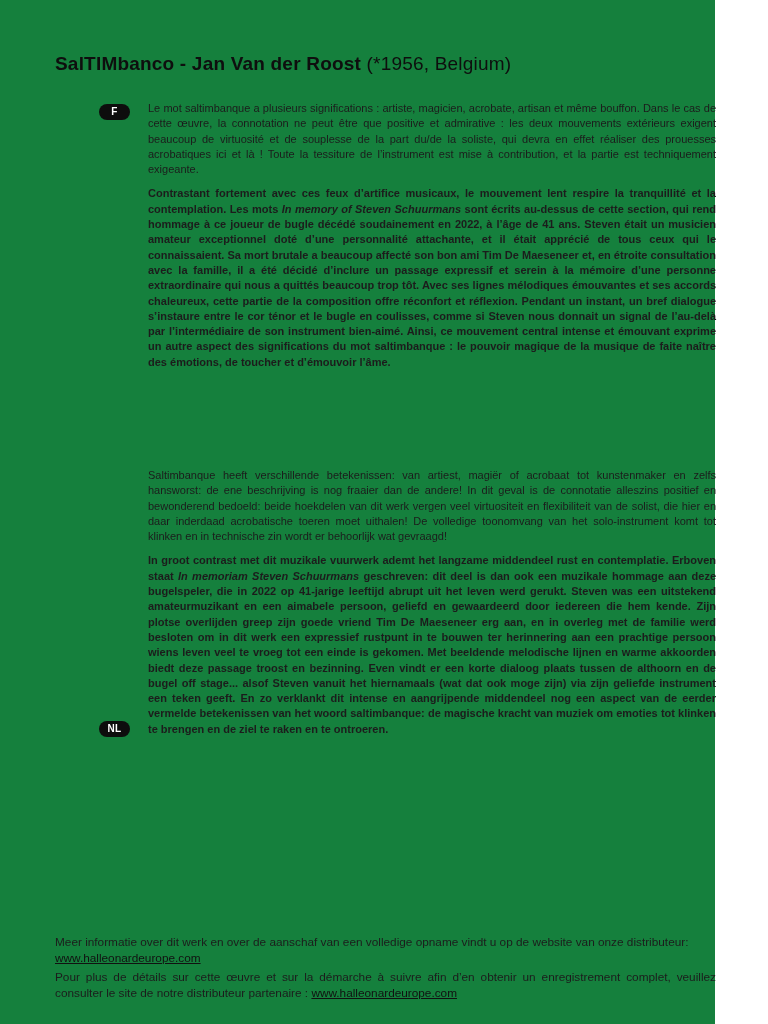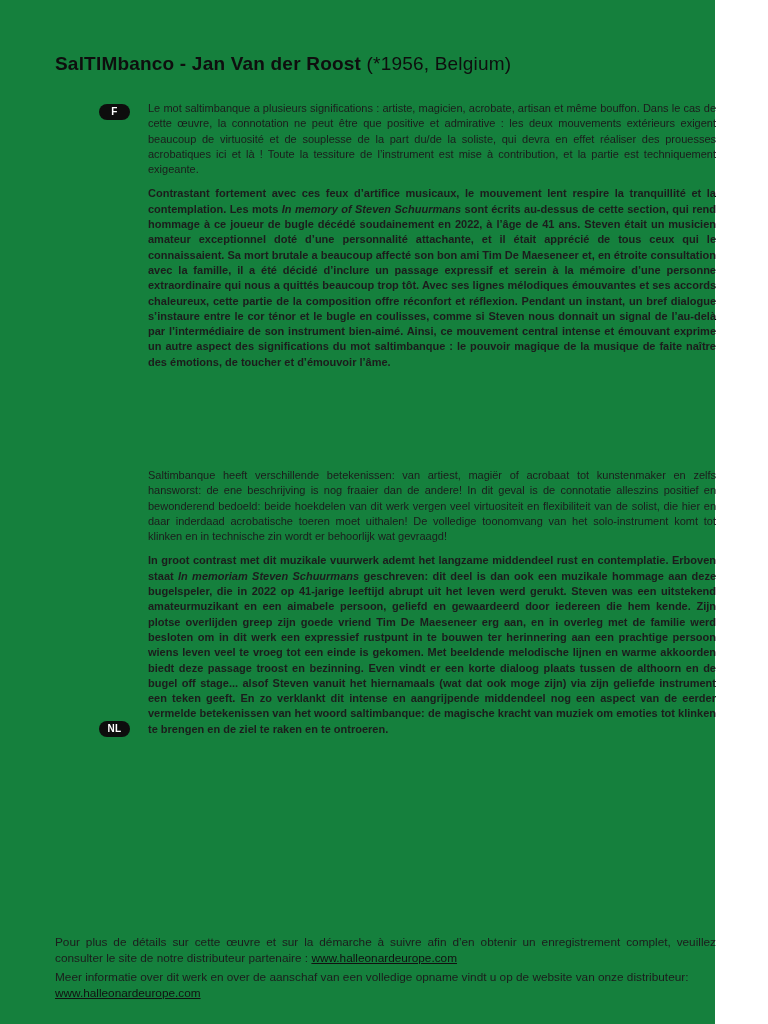--- a/index.html
+++ b/index.html
@@ -108,17 +108,17 @@
     <div class="badge-col">
       <span class="lang-badge">NL</span>
     </div>
     <div class="text-col">
       <p>Saltimbanque heeft verschillende betekenissen: van artiest, magiër of acrobaat tot kunstenmaker en zelfs hansworst: de ene beschrijving is nog fraaier dan de andere! In dit geval is de connotatie alleszins positief en bewonderend bedoeld: beide hoekdelen van dit werk vergen veel virtuositeit en flexibiliteit van de solist, die hier en daar inderdaad acrobatische toeren moet uithalen! De volledige toonomvang van het solo-instrument komt tot klinken en in technische zin wordt er behoorlijk wat gevraagd!</p>
       <p><span>In groot contrast met dit muzikale vuurwerk ademt het langzame middendeel rust en contemplatie. Erboven staat </span><em>In memoriam Steven Schuurmans</em><span> geschreven: dit deel is dan ook een muzikale hommage aan deze bugelspeler, die in 2022 op 41-jarige leeftijd abrupt uit het leven werd gerukt. Steven was een uitstekend amateurmuzikant en een aimabele persoon, geliefd en gewaardeerd door iedereen die hem kende. Zijn plotse overlijden greep zijn goede vriend Tim De Maeseneer erg aan, en in overleg met de familie werd besloten om in dit werk een expressief rustpunt in te bouwen ter herinnering aan een prachtige persoon wiens leven veel te vroeg tot een einde is gekomen. Met beeldende melodische lijnen en warme akkoorden biedt deze passage troost en bezinning. Even vindt er een korte dialoog plaats tussen de althoorn en de bugel off stage... alsof Steven vanuit het hiernamaals (wat dat ook moge zijn) via zijn geliefde instrument een teken geeft. En zo verklankt dit intense en aangrijpende middendeel nog een aspect van de eerder vermelde betekenissen van het woord saltimbanque: de magische kracht van muziek om emoties tot klinken te brengen en de ziel te raken en te ontroeren.</span></p>
     </div>
   </section>
 
   <footer class="footer">
+    <p><span>Meer informatie over dit werk en over de aanschaf van een volledige opname vindt u op de website van onze distributeur:</span><br><a href="#" class="link">www.halleonardeurope.com</a></p>
     <p><span>Pour plus de détails sur cette œuvre et sur la démarche à suivre afin d’en obtenir un enregistrement complet, veuillez consulter le site de notre distributeur partenaire : </span><a href="#" class="link">www.halleonardeurope.com</a></p>
-    <p><span>Meer informatie over dit werk en over de aanschaf van een volledige opname vindt u op de website van onze distributeur:</span><br><a href="#" class="link">www.halleonardeurope.com</a></p>
   </footer>
 
 </div>
 
 </body></html>

